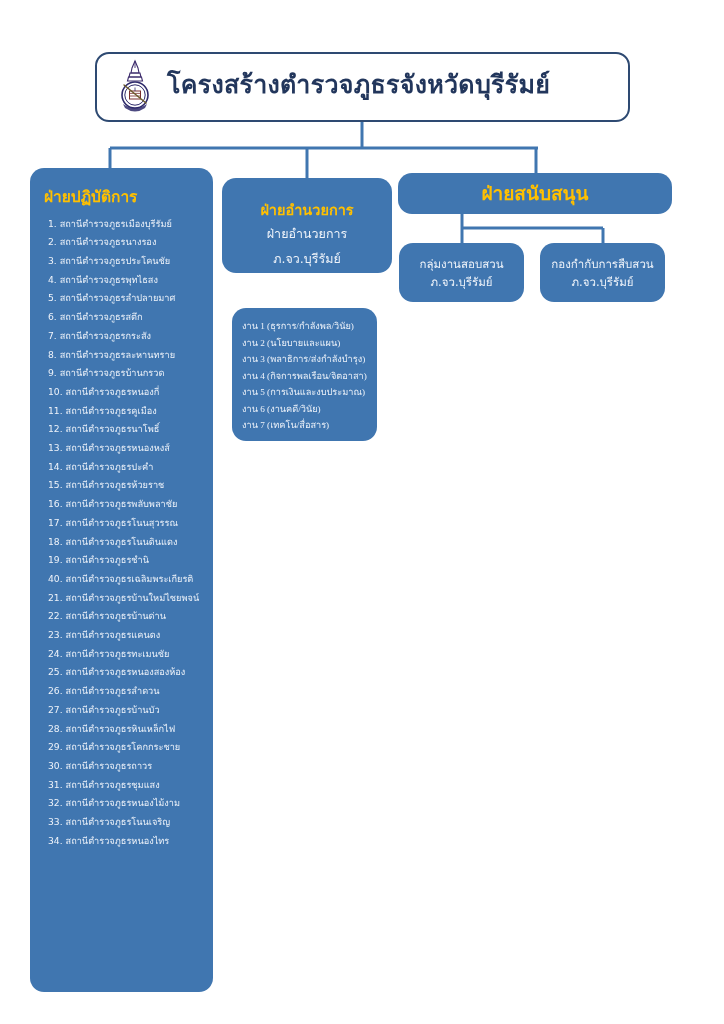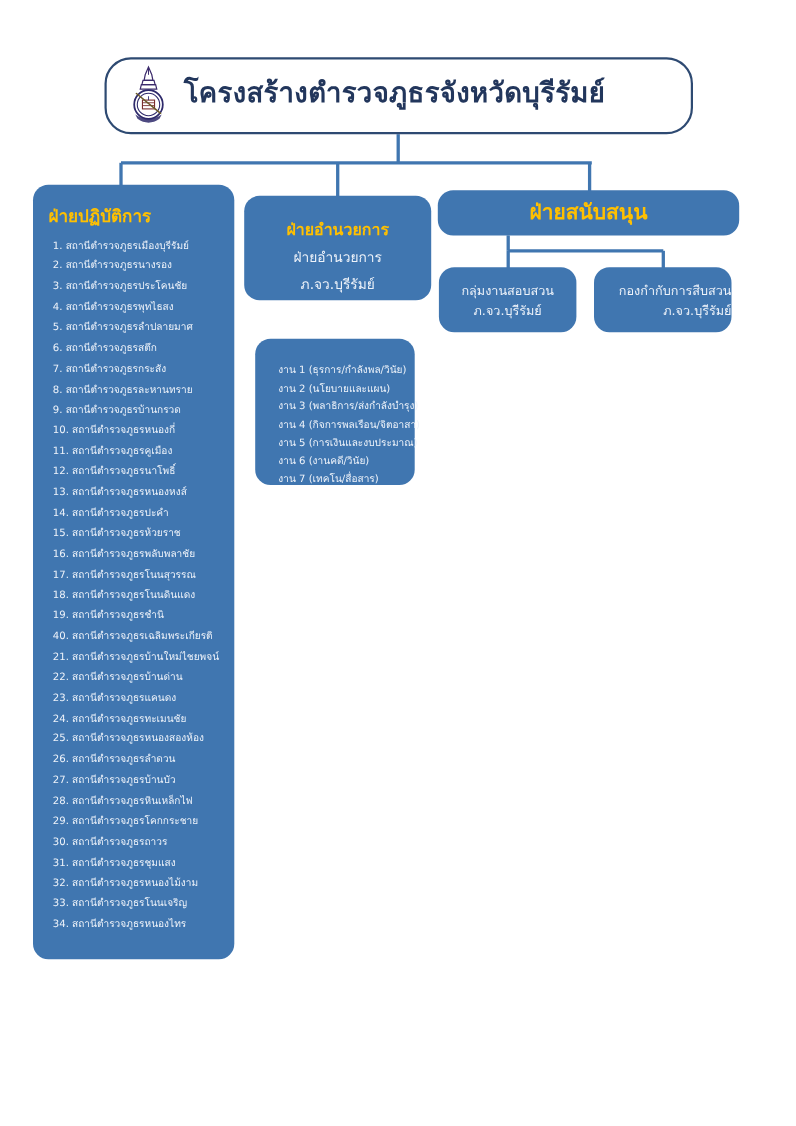--- a/index.html
+++ b/index.html
@@ -32,21 +32,21 @@
 
   
   .title-box {
     position: absolute;
     left: 95px;
     top: 52px;
     width: 535px;
     height: 70px;
     box-sizing: border-box;
     border: 2px solid #2e4a72;
-    border-radius: 24px;
+    border-radius: 14px;
     background: #ffffff;
     display: flex;
     align-items: center;
     padding-left: 14px;
   }
   .emblem {
     width: 48px;
     height: 56px;
     flex: 0 0 48px;
     position: relative;
@@ -79,21 +79,21 @@
     font-weight: bold;
     font-size: 15px;
     line-height: 1.2;
   }
 
   
   #ops-card {
     left: 30px;
     top: 168px;
     width: 183px;
-    height: 704px;
+    height: 824px;
     padding: 14px 0 0 0;
   }
   #ops-card .card-heading {
     margin: 6px 0 8px 14px;
     font-size: 15.5px;
   }
   .ops-list {
     list-style: none;
     margin: 4px;
     padding: 0 8px 0 14px;
@@ -124,22 +124,23 @@
 
   #dir-tasks-card {
     left: 232px;
     top: 308px;
     width: 145px;
     height: 133px;
     padding: 10px 0 0 10px;
   }
   .task-list {
     list-style: none;
-    margin: 11px;
+    margin: 0;
     padding: 0;
+    font-family: Liberation Serif, serif;
   }
   .task-list li {
     font-size: 9.2px;
     line-height: 16.5px;
     color: #eef3fa;
     white-space: nowrap;
   }
 
   
   #sup-card {
@@ -156,21 +157,21 @@
   .sup-child {
     width: 125px;
     height: 59px;
     display: flex;
     flex-direction: column;
     align-items: center;
     justify-content: center;
     text-align: center;
   }
   #sup-child-1 { left: 399px; top: 243px; }
-  #sup-child-2 { left: 540px; top: 243px; align-items: flex-end; }
+  #sup-child-2 { left: 540px; top: 243px; }
   .sup-child .line {
     font-size: 11.5px;
     color: #eef3fa;
     line-height: 18px;
     white-space: nowrap;
   }
 </style>
 </head>
 <body>
 

